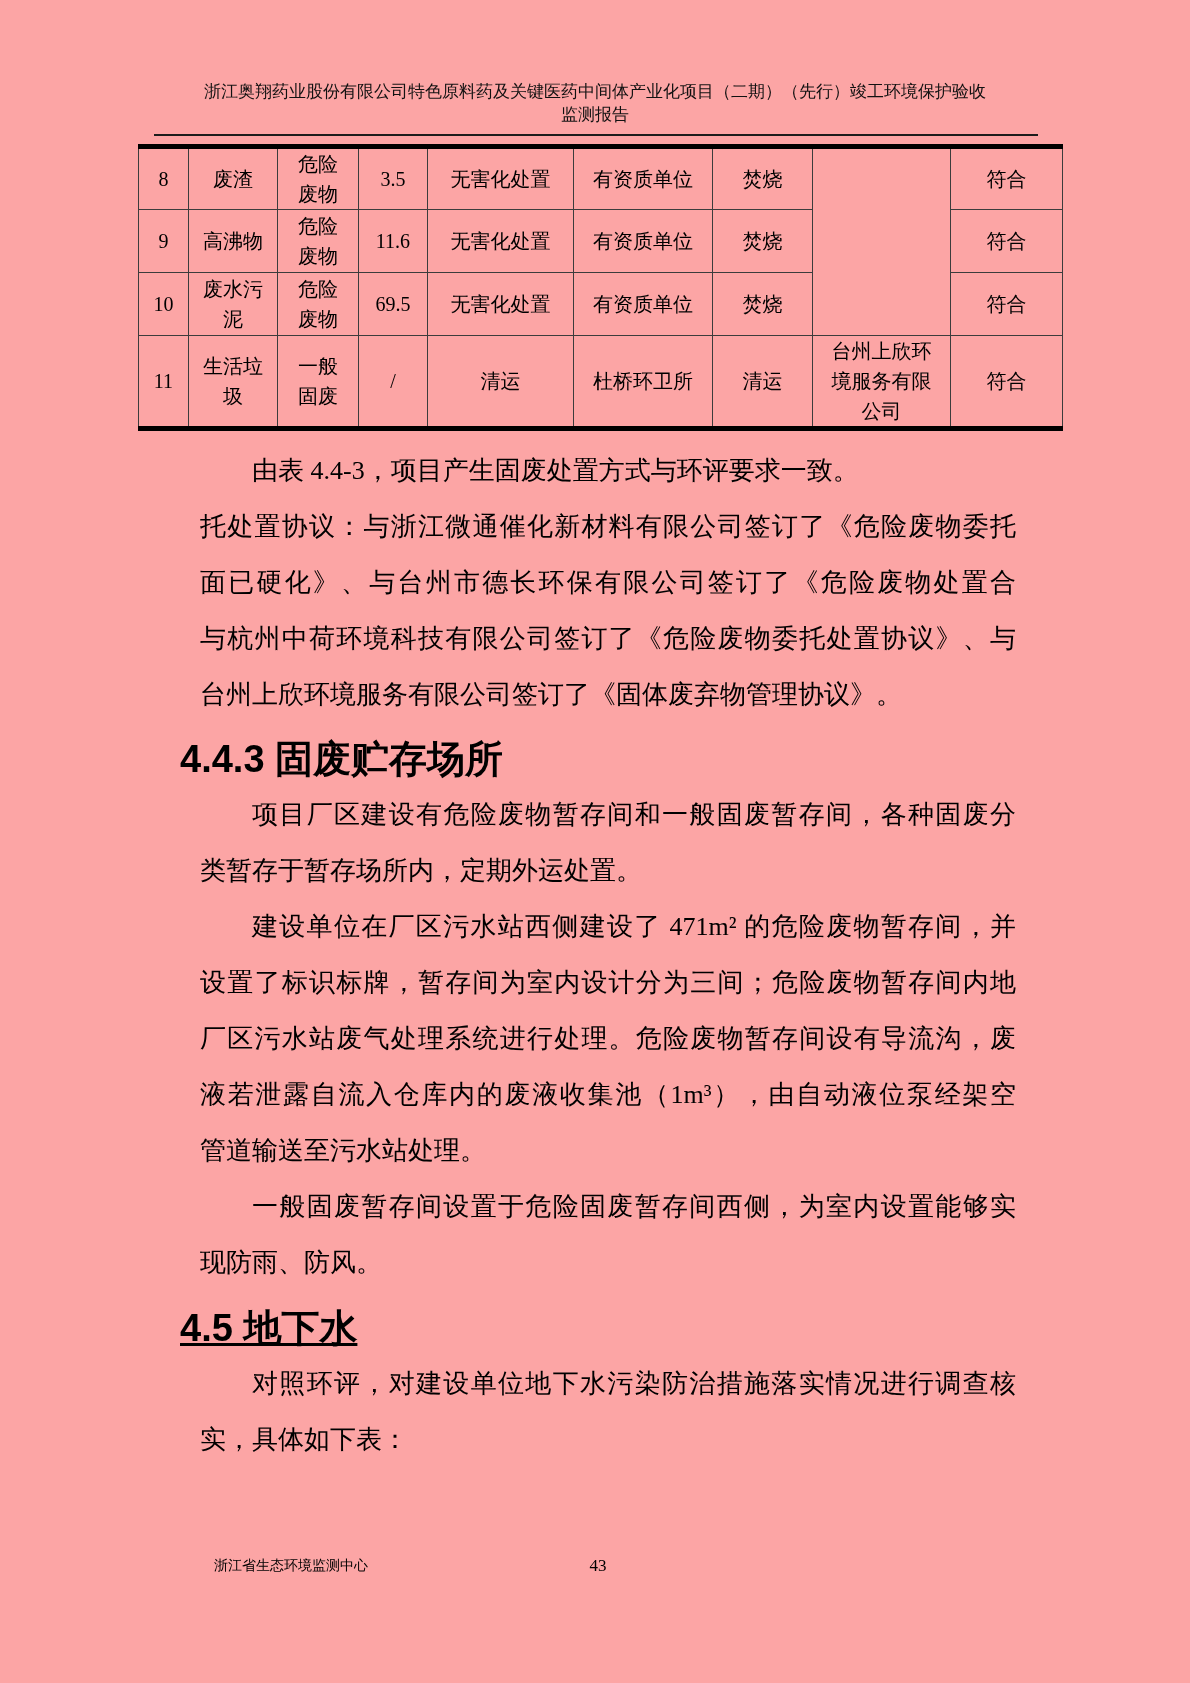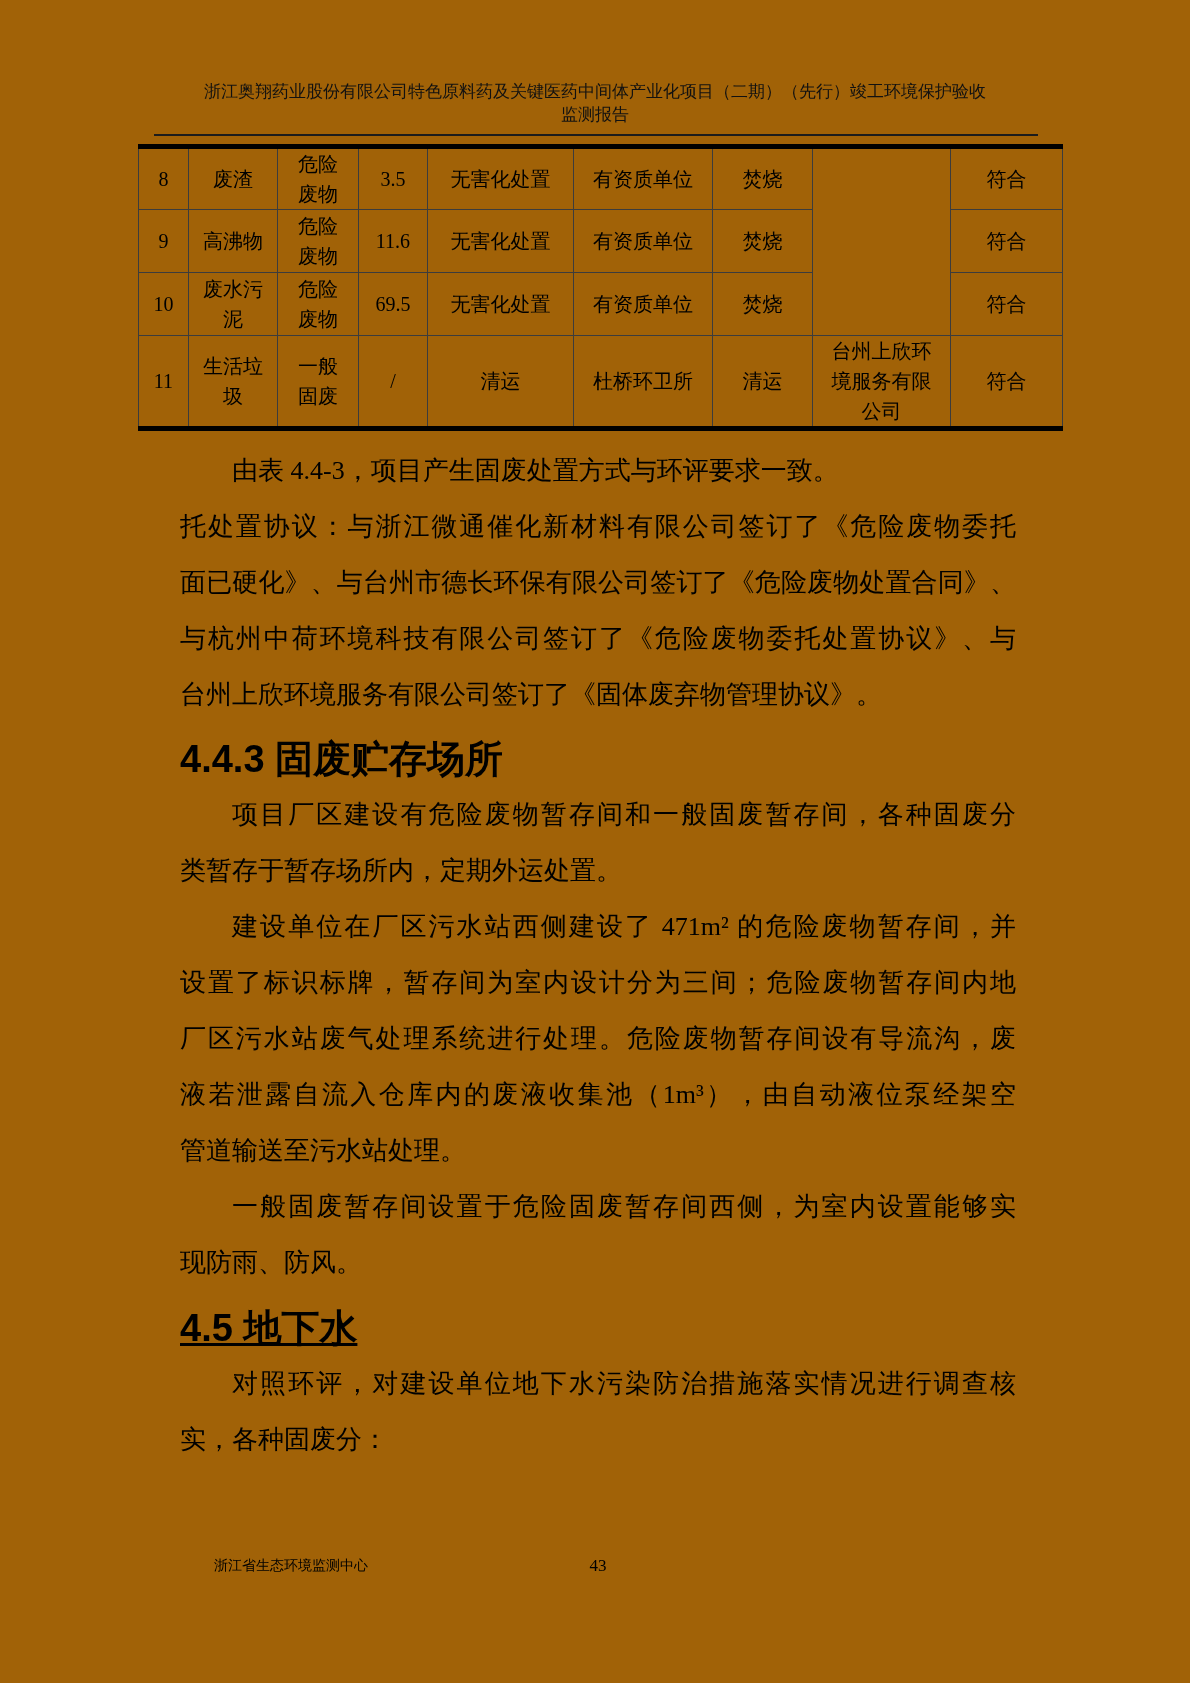--- a/index.html
+++ b/index.html
@@ -1,19 +1,19 @@
 <!DOCTYPE html>
 <html><head>
 <meta charset="utf-8">
 <style>
   html,body { margin:0; padding:0; background:#ffffff; }
   .page {
     position:relative;
     width:1190px; height:1683px;
-    background:#a16207;
+    background:#fca5a5;
     color:#000;
     font-family:"Liberation Serif","DejaVu Serif",serif;
     overflow:hidden;
   }
   
   .doc-header {
     position:absolute; top:80px; left:90px; right:90px;
     text-align:center; font-size:17px; line-height:23px; color:#111;
   }
   .header-rule {
@@ -45,20 +45,21 @@
   
   .body-text {
     position:absolute; top:443px; left:180px; width:836px;
     font-size:26px;
   }
   .ln {
     height:56px; line-height:56px;
     text-align:justify; text-align-last:justify;
     text-justify:inter-character;
     overflow:hidden;
+    margin-left:20px;
   }
   .ln.endline { text-align-last:left; }
   .ln.indent  { text-indent:52px; }
   .sec-heading {
     height:56px; line-height:56px;
     font-size:38px; font-weight:bold;
     font-family:"Liberation Sans","DejaVu Sans",sans-serif;
     text-align:left;
   }
   .h443 { margin-top:8px; }
@@ -180,21 +181,21 @@
 
     <div>
       <div class="ln indent">一般固废暂存间设置于危险固废暂存间西侧，为室内设置能够实</div>
       <div class="ln endline">现防雨、防风。</div>
     </div>
 
     <div class="sec-heading h45">4.5 地下水</div>
 
     <div>
       <div class="ln indent">对照环评，对建设单位地下水污染防治措施落实情况进行调查核</div>
-      <div class="ln endline">实，各种固废分：</div>
+      <div class="ln endline">实，具体如下表：</div>
     </div>
 
   </div>
 
   <div class="footer-org">浙江省生态环境监测中心</div>
   <div class="footer-page">43</div>
 
 </div>
 
 </body></html>

